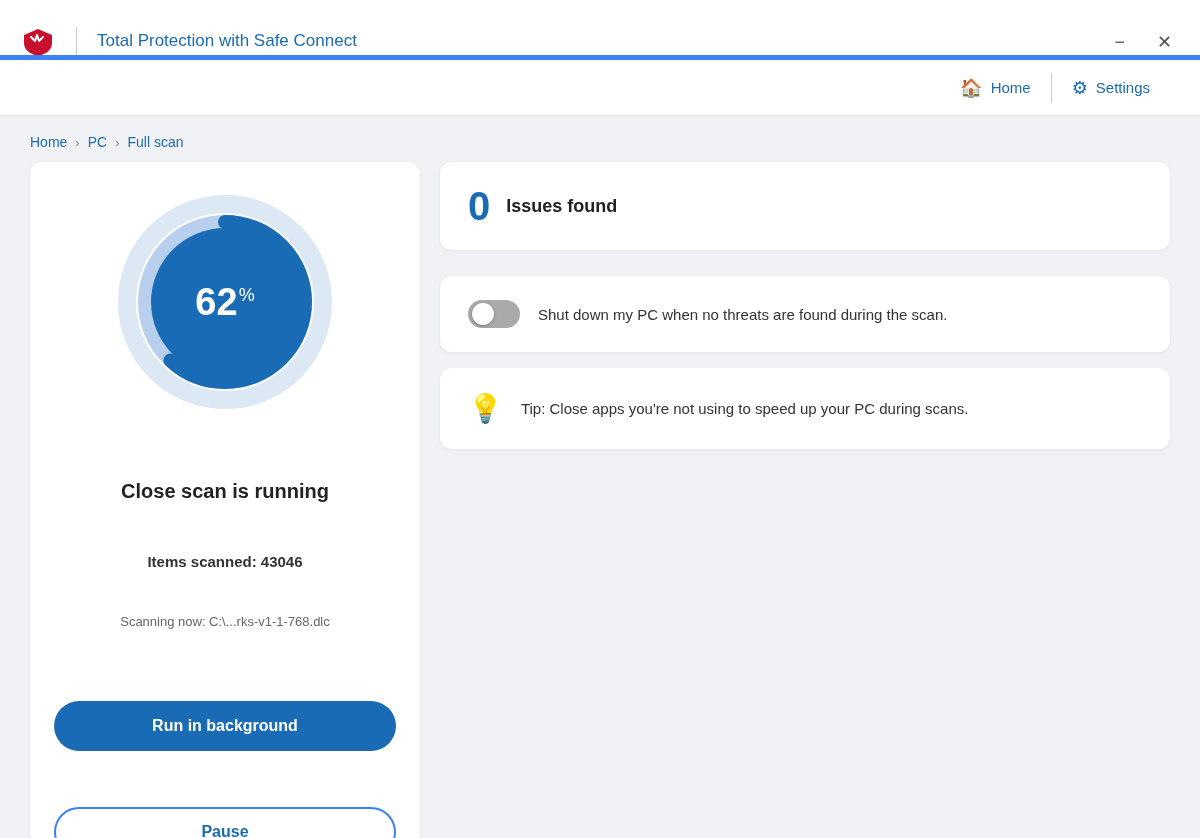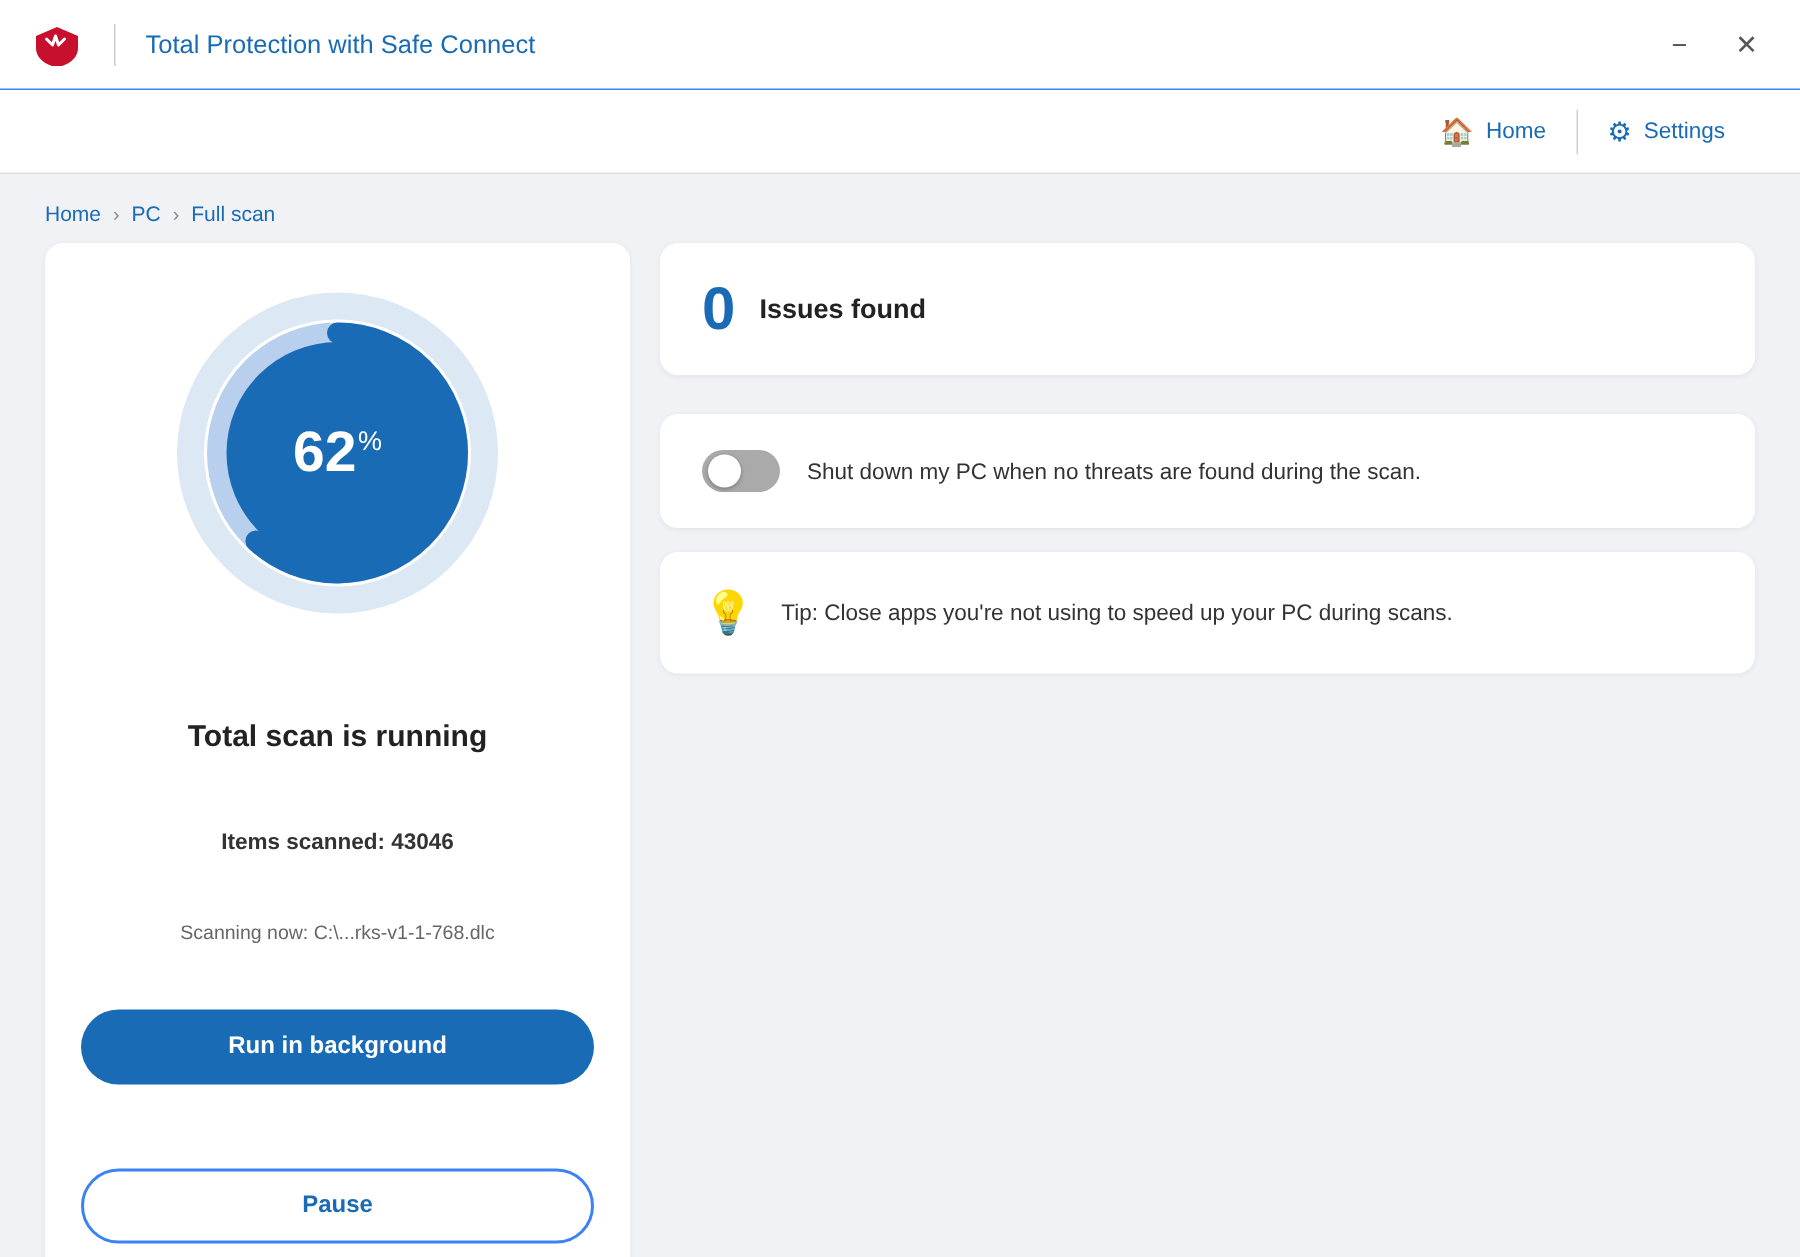--- a/index.html
+++ b/index.html
@@ -7,24 +7,24 @@
       font-family: -apple-system, BlinkMacSystemFont, 'Segoe UI', Arial, sans-serif;
       background: #f0f2f5;
       width: 1200px;
       height: 838px;
       overflow: hidden;
     }
 
     
     .title-bar {
       background: #fff;
-      border-bottom: 1px solid #3b82f6;
+      border-bottom: 5px solid #3b82f6;
       height: 60px;
       display: flex;
-      align-items: center;
+      align-items: flex-end;
       padding: 0 20px;
       justify-content: space-between;
     }
     .title-bar-left {
       display: flex;
       align-items: center;
       gap: 12px;
     }
     .mcafee-logo {
       display: flex;
@@ -207,20 +207,21 @@
     }
     .scan-items {
       font-size: 15px;
       font-weight: 700;
       color: #333;
       margin-bottom: 0;
     }
     .scan-file {
       font-size: 13px;
       color: #666;
+      margin-bottom: 28px;
     }
 
     
     .btn-primary {
       width: 100%;
       padding: 16px;
       background: #1a6bb5;
       color: #fff;
       border: none;
       border-radius: 30px;
@@ -399,21 +400,21 @@
 
         <line class="needle-line" x1="110" y1="110" x2="46" y2="56"></line>
       </svg>
       <div class="progress-inner-circle">
         <span class="progress-text">
           <span>62</span><span class="progress-percent">%</span>
         </span>
       </div>
     </div>
 
-    <div class="scan-title">Total scan is running</div>
+    <div class="scan-title">Close scan is running</div>
     <div class="scan-items">Items scanned: 43046</div>
     <div class="scan-file">Scanning now: C:\...rks-v1-1-768.dlc</div>
 
     <button class="btn-primary">Run in background</button>
     <button class="btn-outline">Pause</button>
     <button class="btn-outline">Cancel</button>
   </div>
 
   <div class="right-panel">
 

